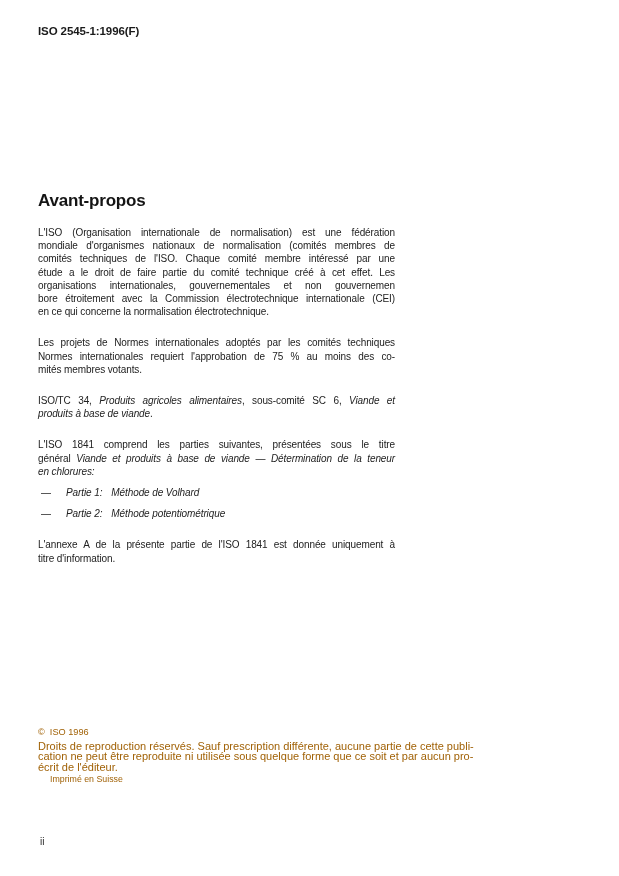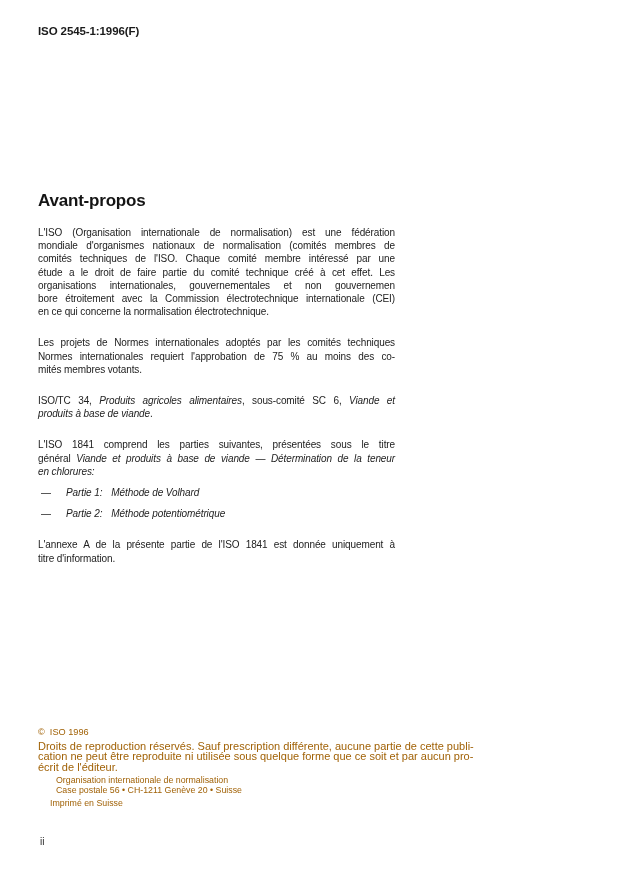--- a/index.html
+++ b/index.html
@@ -91,20 +91,16 @@
     </div>
 </section>
 
 <section class="imprint">
   <div class="copyright-line">©&nbsp;&nbsp;ISO 1996</div>
   <div class="rights">
     <div class="line just">Droits de reproduction réservés. Sauf prescription différente, aucune partie de cette publi-</div>
     <div class="line just">cation ne peut être reproduite ni utilisée sous quelque forme que ce soit et par aucun pro-</div>
     <div class="line">écrit de l'éditeur.</div>
   </div>
-  <div class="address">
-    <div>Organisation internationale de normalisation</div>
-    <div>Case postale 56 • CH-1211 Genève 20 • Suisse</div>
-  </div>
   <div class="printed">Imprimé en Suisse</div>
 </section>
 
 <footer class="page-number">ii</footer>
 
 </body></html>

